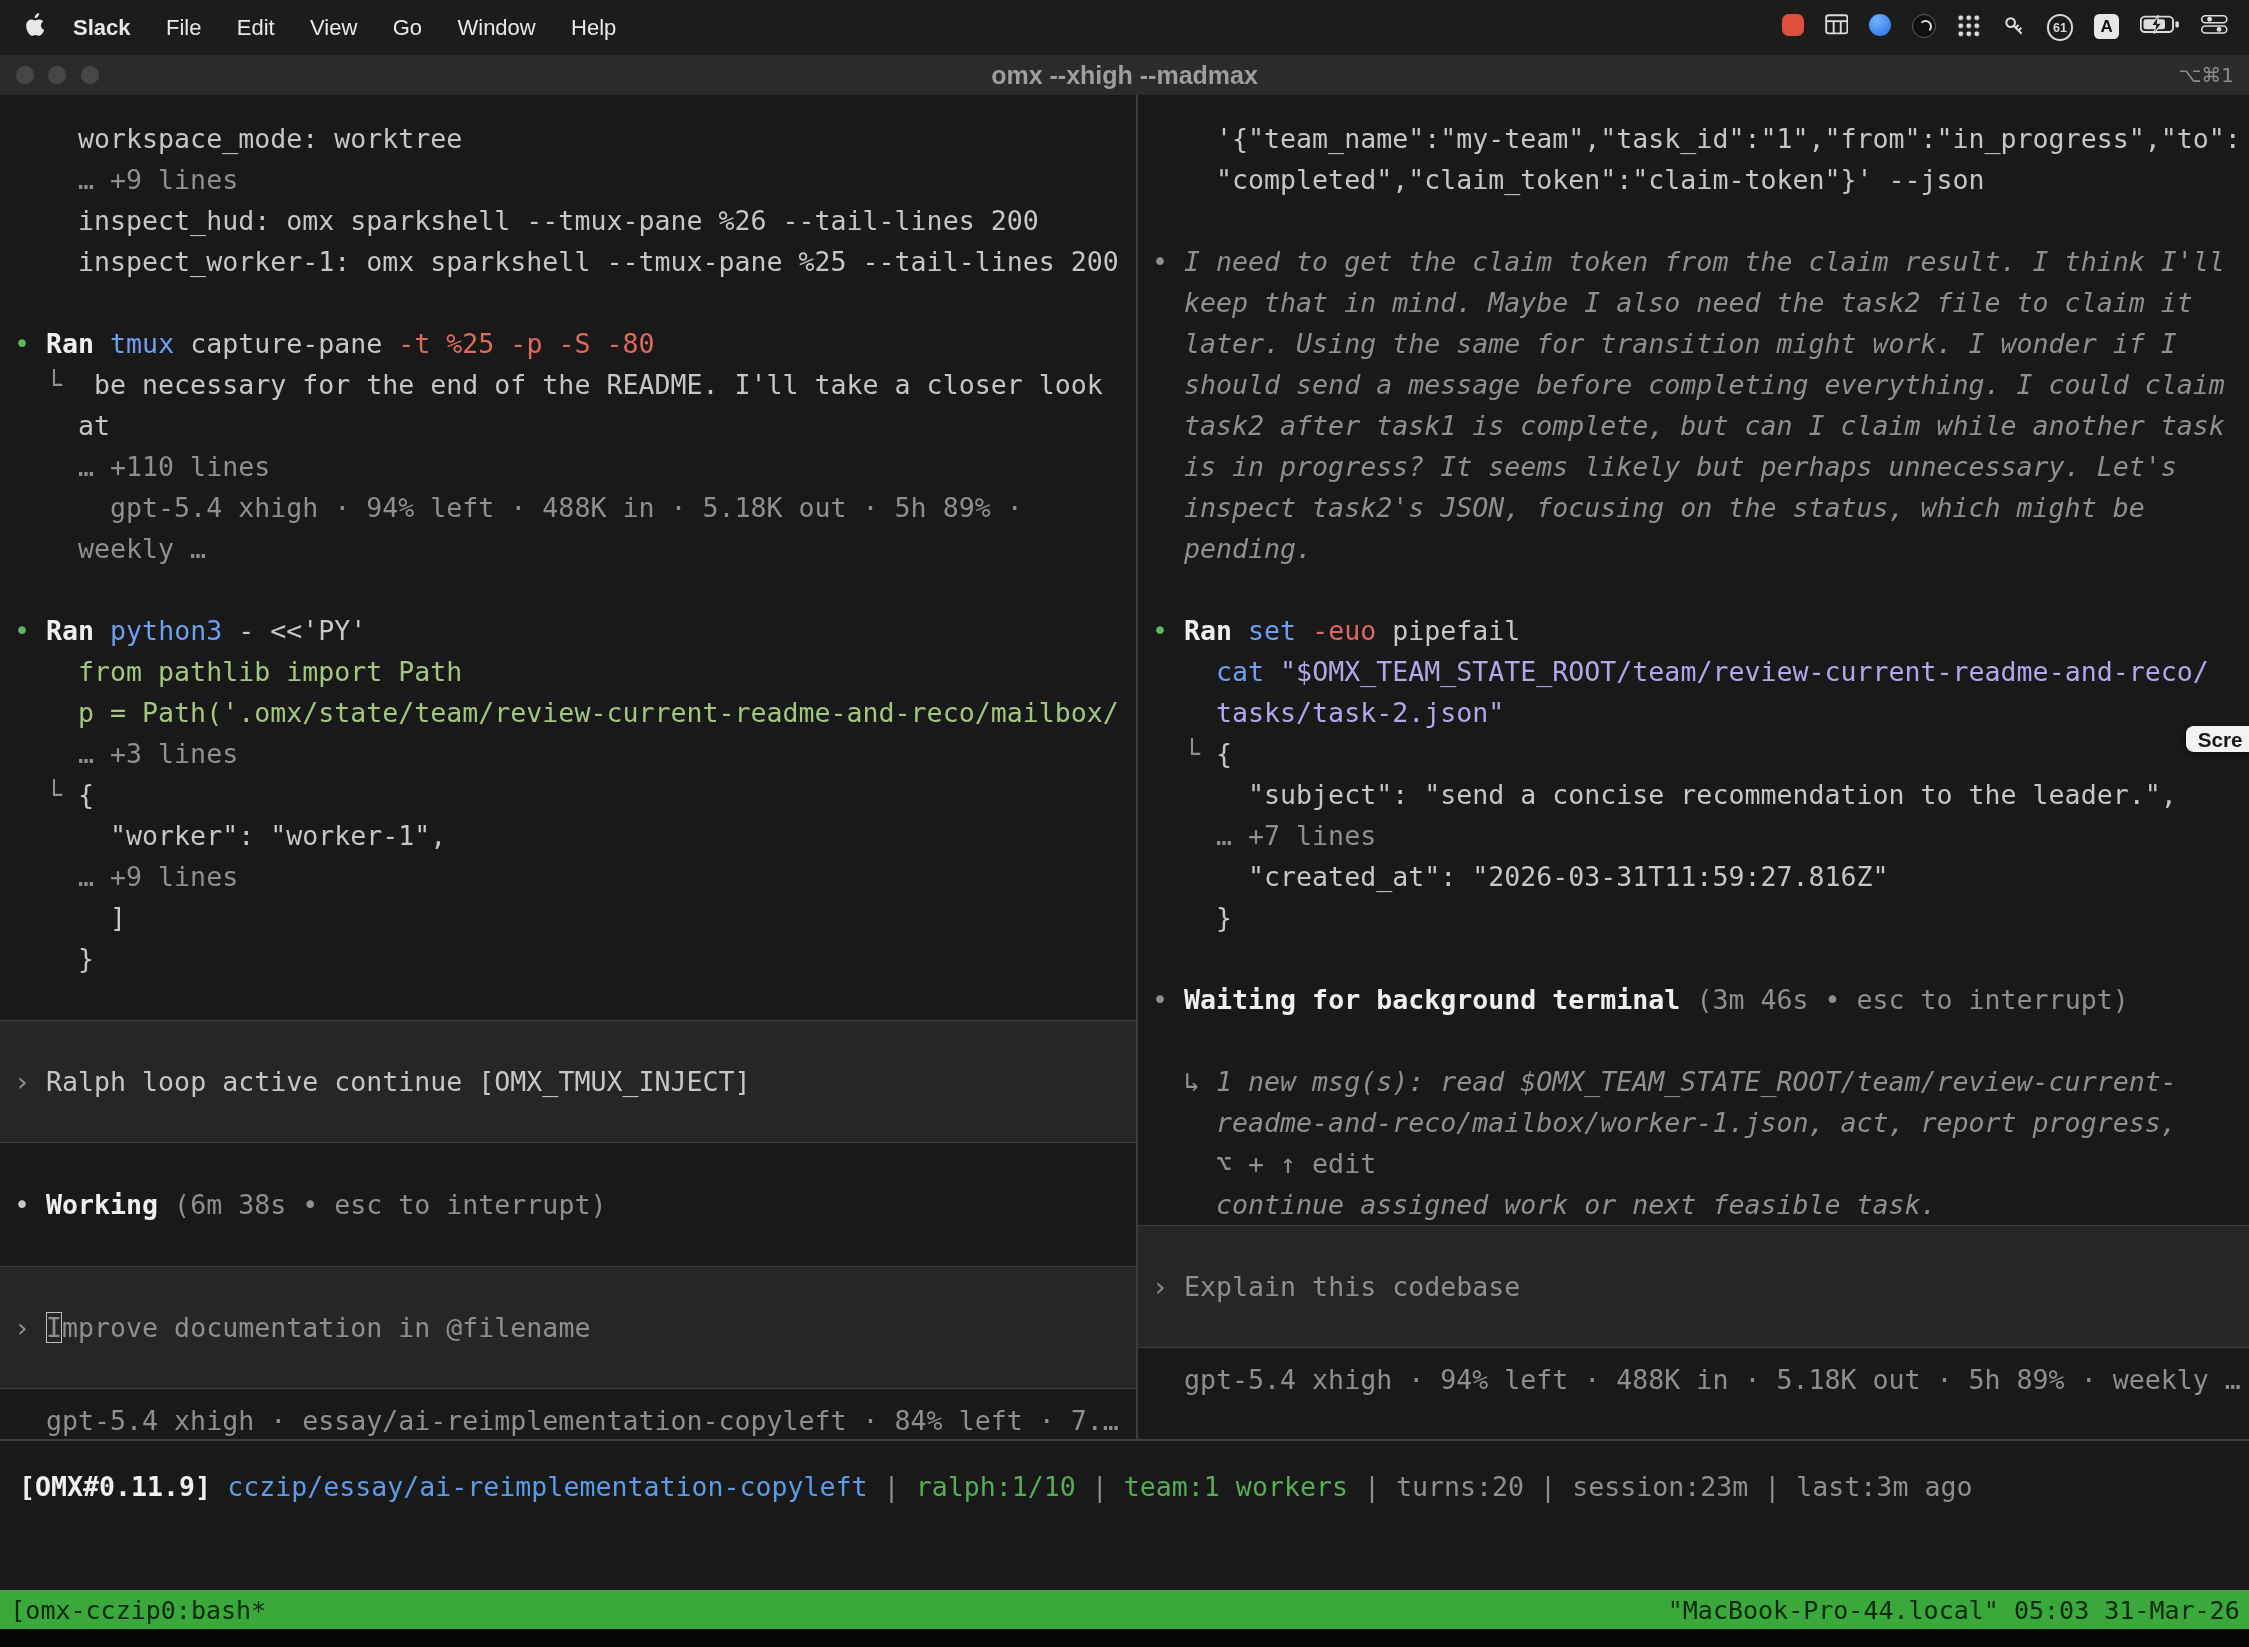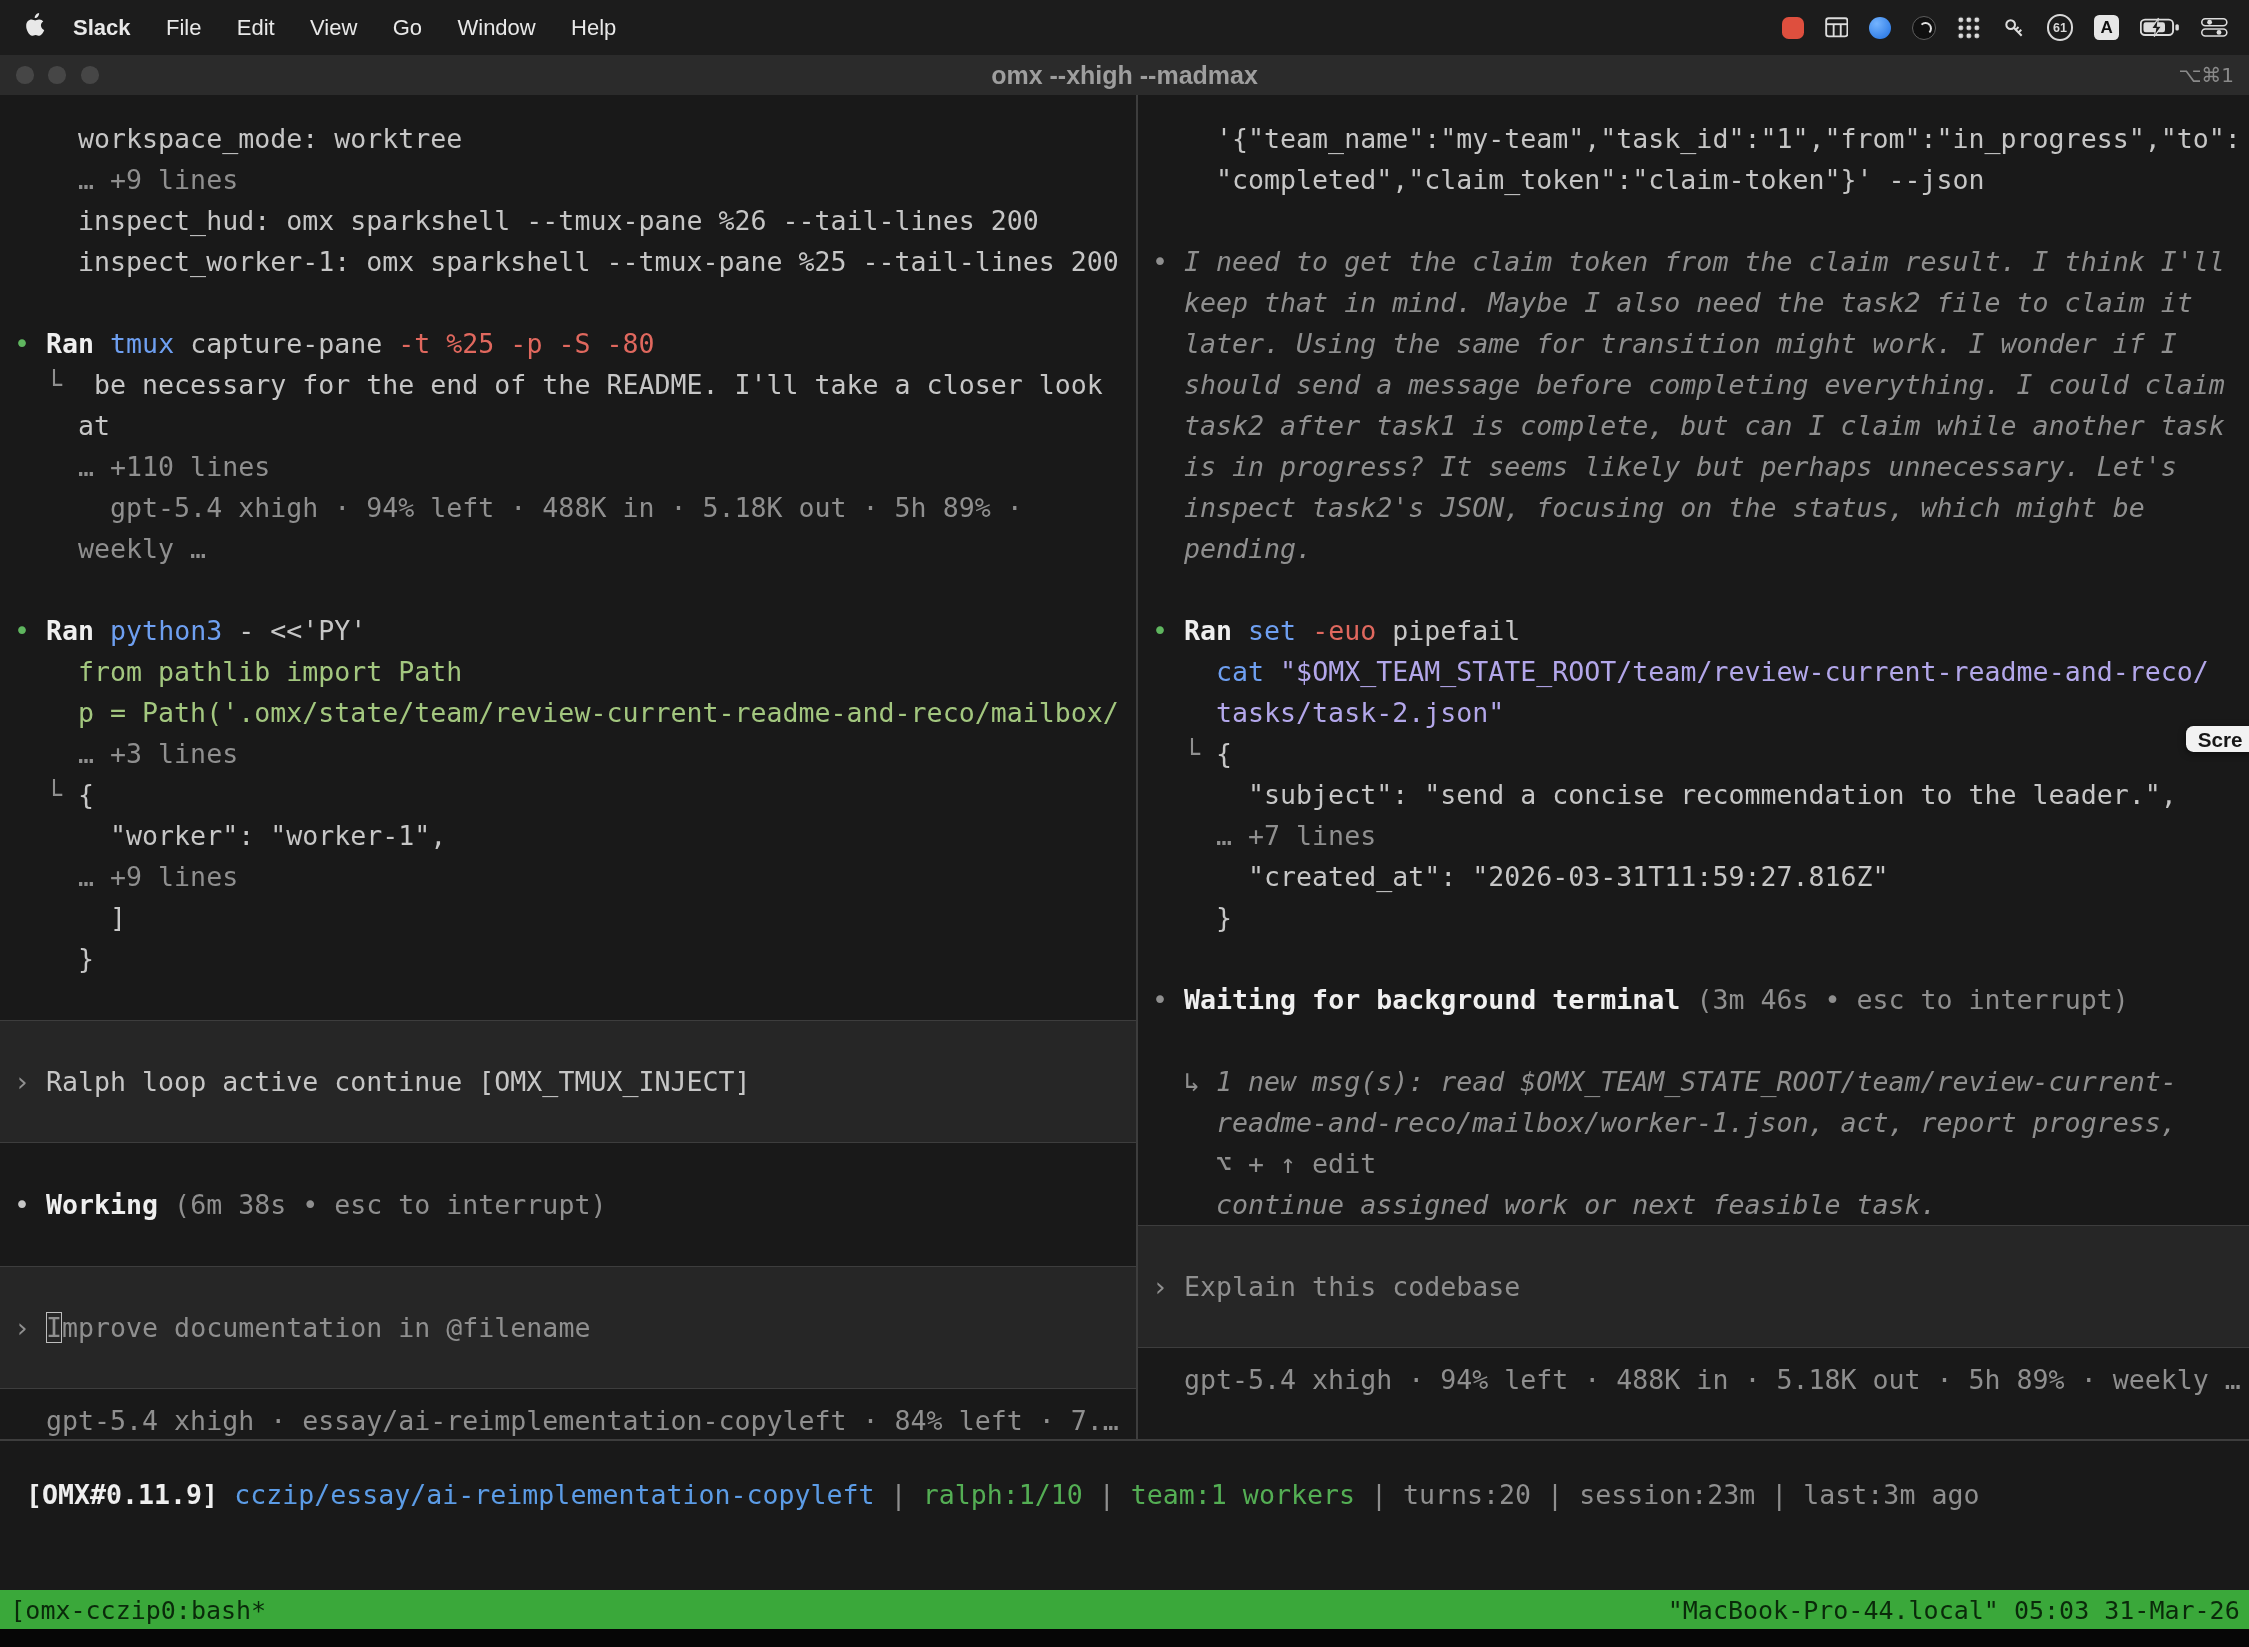--- a/index.html
+++ b/index.html
@@ -6,21 +6,21 @@
   .screen{position:relative;width:2250px;height:1648px;background:#f0abfc;overflow:hidden;
           font-family:"DejaVu Sans Mono",monospace;text-decoration:underline;}
 
   
   .menubar{position:absolute;top:0;left:0;right:0;height:55px;background:var(--c-menubar-bg,#1c1c1c);
            display:flex;align-items:center;padding:0 14.8px;box-sizing:border-box;
            font-family:"Liberation Sans",sans-serif;font-size:22px;color:#e8e8e8;z-index:30;}
   .apple-wrap{margin:0 10.3px 0 10.3px;display:flex;align-items:center;}
   .menu-item{padding:0 17.7px;white-space:nowrap;}
   .menu-app{font-weight:700;}
-  .menu-status{margin-left:auto;display:flex;align-items:center;gap:21px;padding-right:7.4px;}
+  .menu-status{margin-left:auto;display:flex;align-items:flex-start;gap:21px;padding-right:7.4px;}
   .mi{display:flex;align-items:center;justify-content:center;}
   .rec-icon{width:22px;height:22px;border-radius:6.6px;background:var(--c-record-red,#de4f3e);}
   .blue-icon{width:22px;height:22px;border-radius:50%;background:radial-gradient(circle at 35% 30%,#74b4ff,#1f6fe0);}
   .dark-icon{width:22px;height:22px;border-radius:50%;background:#101010;border:1.5px solid #5d5d5d;
              position:relative;}
   .dark-icon::after{content:"";position:absolute;left:5.2px;top:5.2px;width:8.9px;height:8.9px;border-radius:50%;
              border:2.2px solid #e0e0e0;border-left-color:transparent;border-bottom-color:transparent;}
   .dots-icon{width:23.6px;height:23.6px;background:radial-gradient(#dcdcdc 2.2px, transparent 2.7px);
              background-size:8px 8px;background-position:center;}
   .badge61{width:26.6px;height:26.6px;border-radius:50%;border:2.2px solid #d8d8d8;color:#d8d8d8;
@@ -58,21 +58,21 @@
   .s-grn{color:var(--c-green,#5fb65f);}
   .s-blu{color:var(--c-blue,#6e9ff0);}
   .s-red{color:var(--c-red,#e0685e);}
   .s-pyg{color:var(--c-python-green,#a3c77f);}
   .s-lav{color:var(--c-lavender,#b3a7ea);}
   .s-it {color:var(--c-text-dim,#8f8f8f);font-style:italic;}
   .s-sb {color:var(--c-hud-blue,#5c9ce6);}
   .s-sg {color:var(--c-hud-green,#54ae54);}
   .s-cur{color:var(--c-text-dim,#8f8f8f);outline:1.5px solid #bdbdbd;outline-offset:-1.5px;}
 
-  .hud{position:absolute;left:12px;top:1372px;right:0;margin-top:8px;}
+  .hud{position:absolute;left:5px;top:1372px;right:0;}
 
   .tmuxbar{position:absolute;left:0;right:0;top:1496px;height:40px;background:var(--c-tmux-green,#3aa83a);
            color:var(--c-tmux-text,#0a2a0a);display:flex;align-items:center;justify-content:space-between;
            padding:0 10.3px;box-sizing:border-box;font-size:25px;}
   .bottomstrip{position:absolute;left:0;right:0;top:1535px;bottom:0;background:#060606;}
 
   
   .tooltip-frag{position:absolute;right:0;top:726px;height:26px;background:#f2f2f2;color:#161616;
                 display:flex;align-items:flex-end;border-radius:7.4px 0 0 7.4px;padding:0 7.4px 0 11.8px;
                 font-family:"Liberation Sans",sans-serif;font-size:20.7px;font-weight:600;z-index:40;

